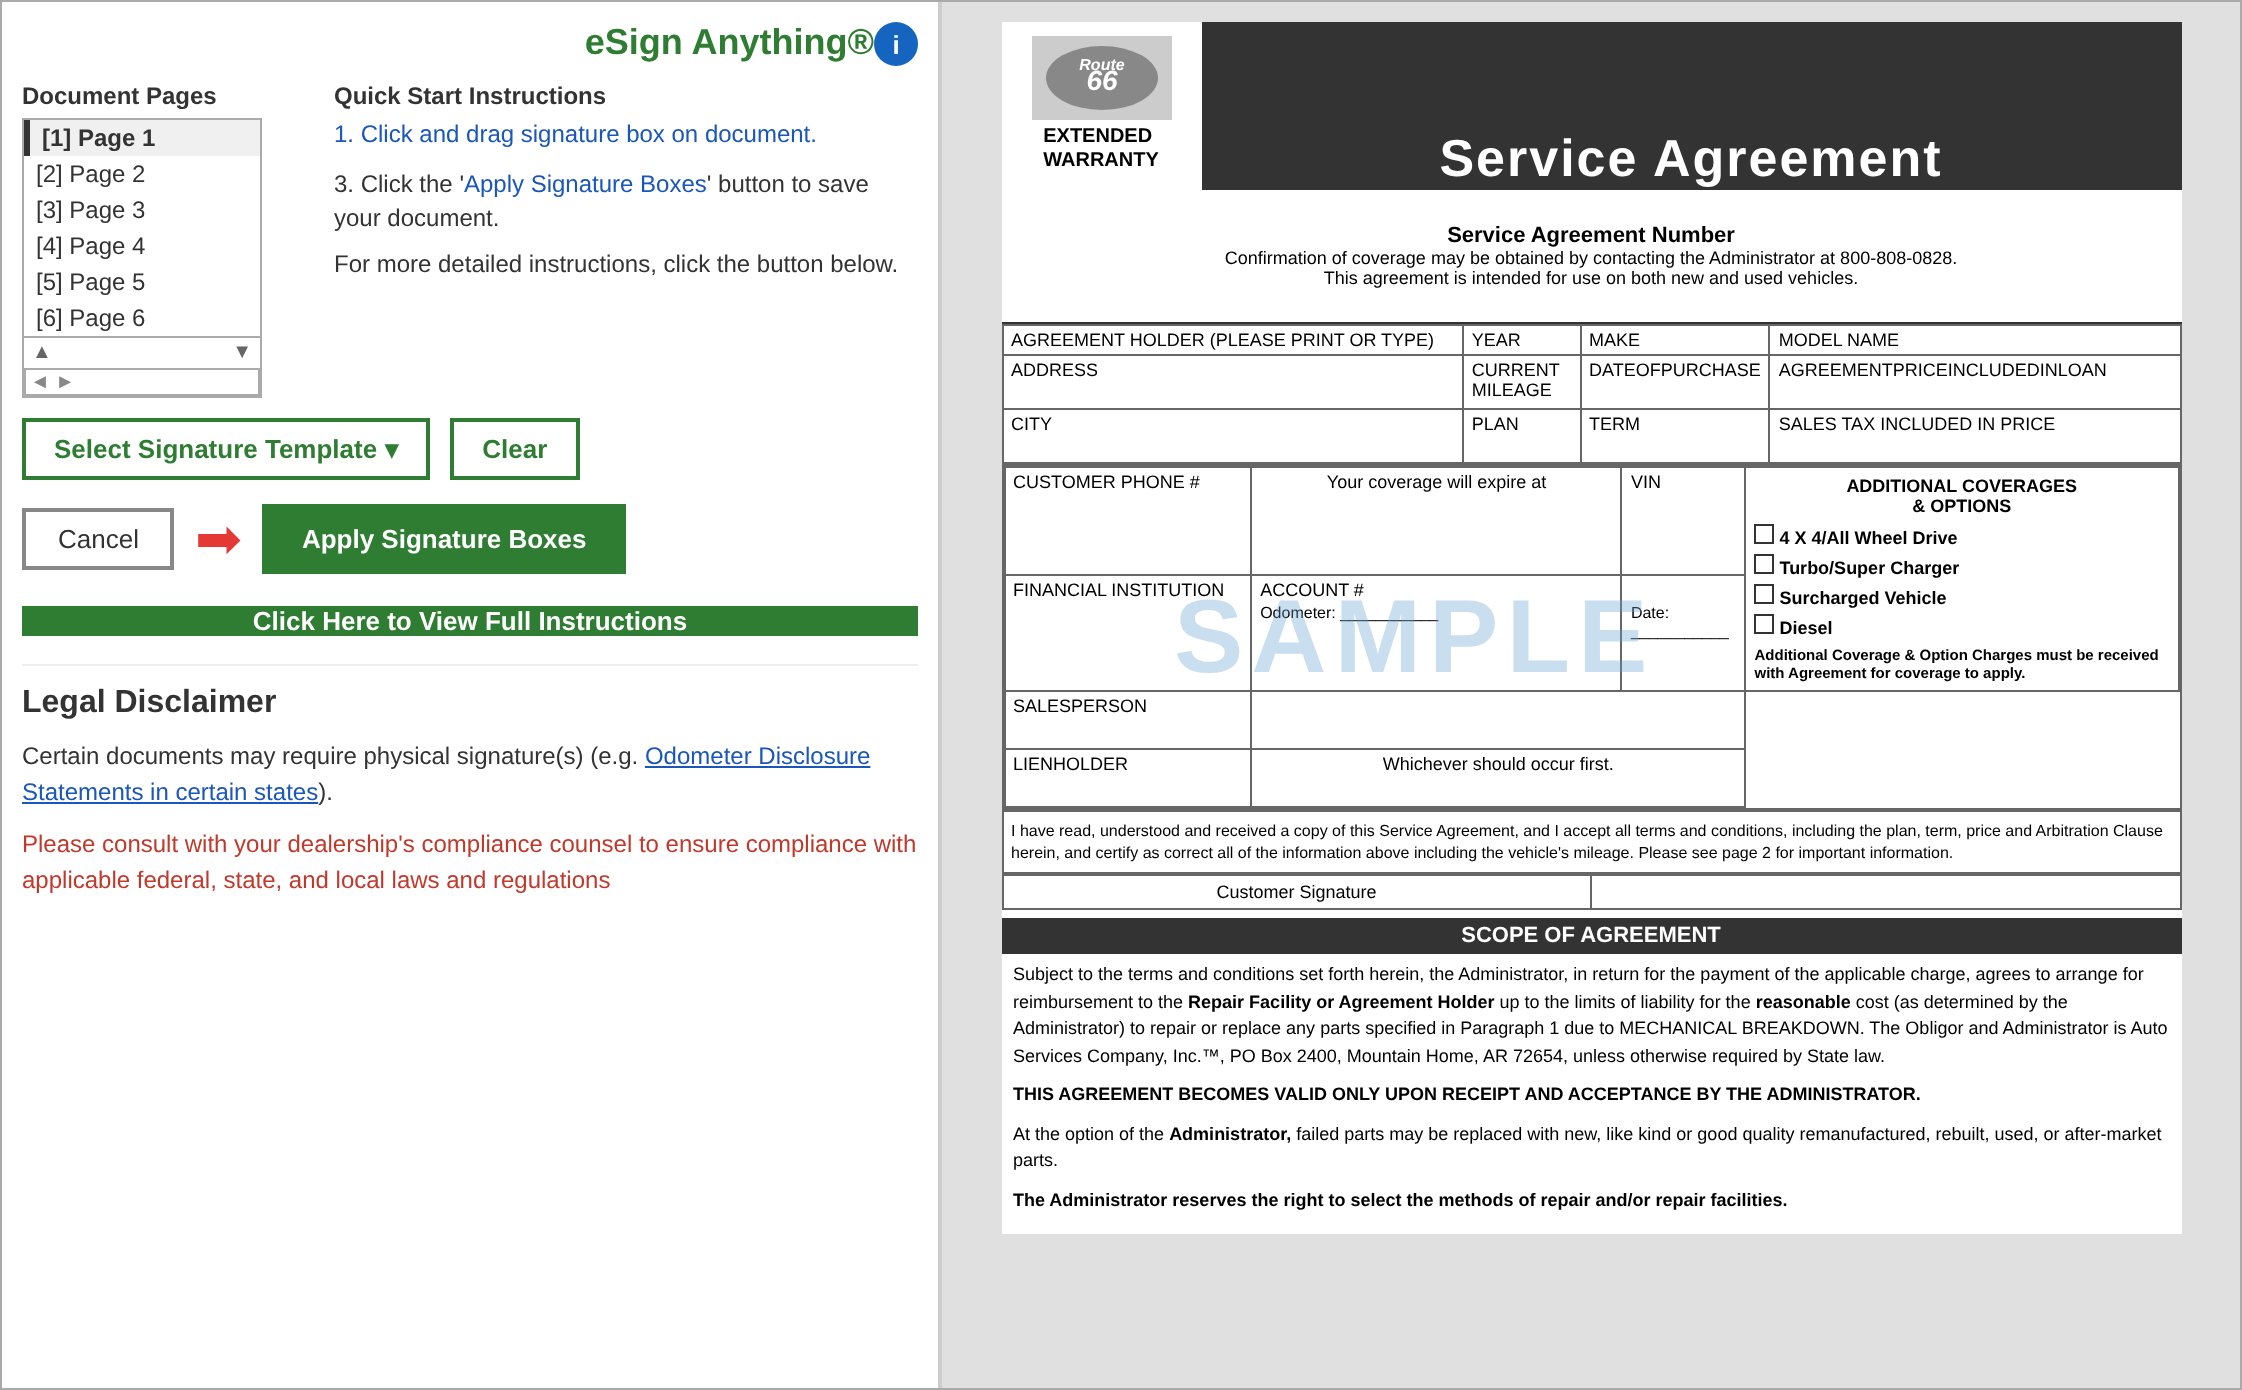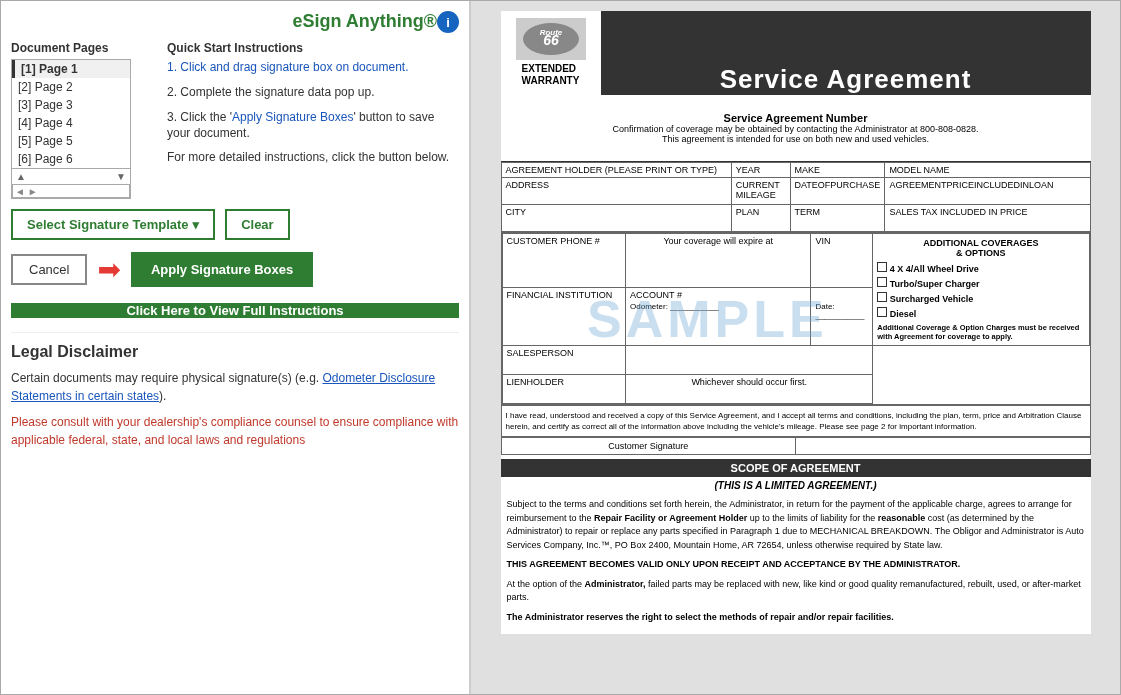--- a/index.html
+++ b/index.html
@@ -124,21 +124,20 @@
             <span>▼</span>
           </div>
           <div class="horizontal-scroll">◄ ►</div>
         </div>
       </div>
 
       <div class="quickstart-section">
         <div class="section-label">Quick Start Instructions</div>
         <ol>
           <li><span class="link-text">1. Click and drag signature box on document.</span></li>
-          <li>2. Complete the signature data pop up.</li>
           <li>3. Click the '<span class="link-text">Apply Signature Boxes</span>' button to save your document.</li>
         </ol>
         <div class="more-instructions">
           For more detailed instructions, click the button below.
         </div>
       </div>
     </div>
 
     <div class="template-row">
       <button class="btn-template">
@@ -317,21 +316,20 @@
             <tr class="customer-sig-row">
           <td style="width:50%; text-align:center;">
             <span>Customer Signature</span>
           </td>
           <td style="width:50%;"></td>
         </tr>
       </tbody>
         </table>
 
       <div class="scope-header">SCOPE OF AGREEMENT</div>
-      <div class="scope-subtitle">(THIS IS A LIMITED AGREEMENT.)</div>
       <div class="scope-body">
         <p>
           Subject to the terms and conditions set forth herein, the Administrator, in return for the payment of the applicable charge, agrees to arrange for reimbursement to the <strong>Repair Facility or Agreement Holder</strong> up to the limits of liability for the <strong>reasonable</strong> cost (as determined by the Administrator) to repair or replace any parts specified in Paragraph 1 due to MECHANICAL BREAKDOWN. The Obligor and Administrator is Auto Services Company, Inc.™, PO Box 2400, Mountain Home, AR  72654, unless otherwise required by State law.
         </p>
         <p>
           <strong>THIS AGREEMENT BECOMES VALID ONLY UPON RECEIPT AND ACCEPTANCE BY THE ADMINISTRATOR.</strong>
         </p>
         <p>
           At the option of the <strong>Administrator,</strong> failed parts may be replaced with new, like kind or good quality remanufactured, rebuilt, used, or after-market parts.
         </p>

